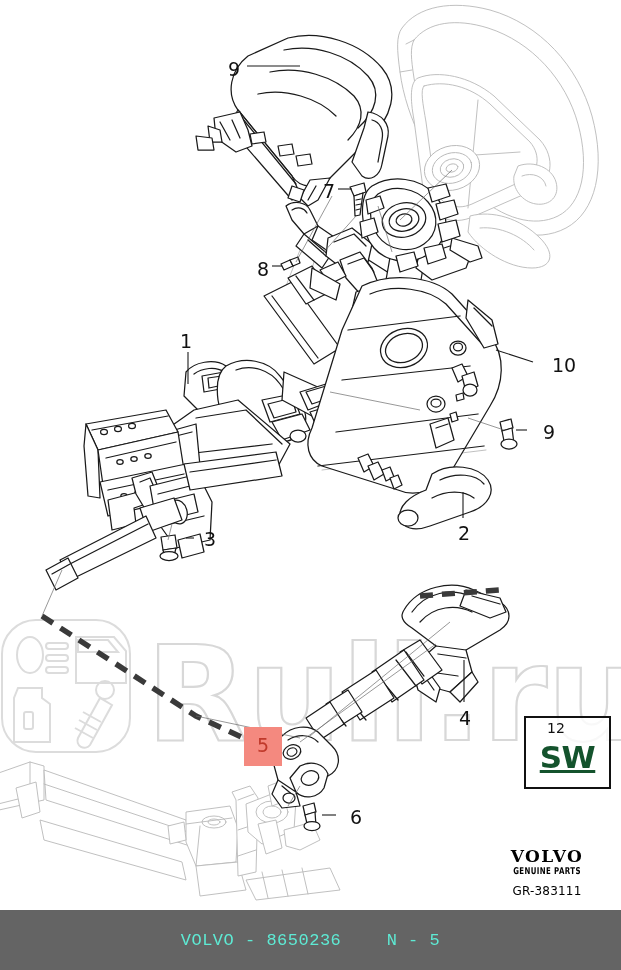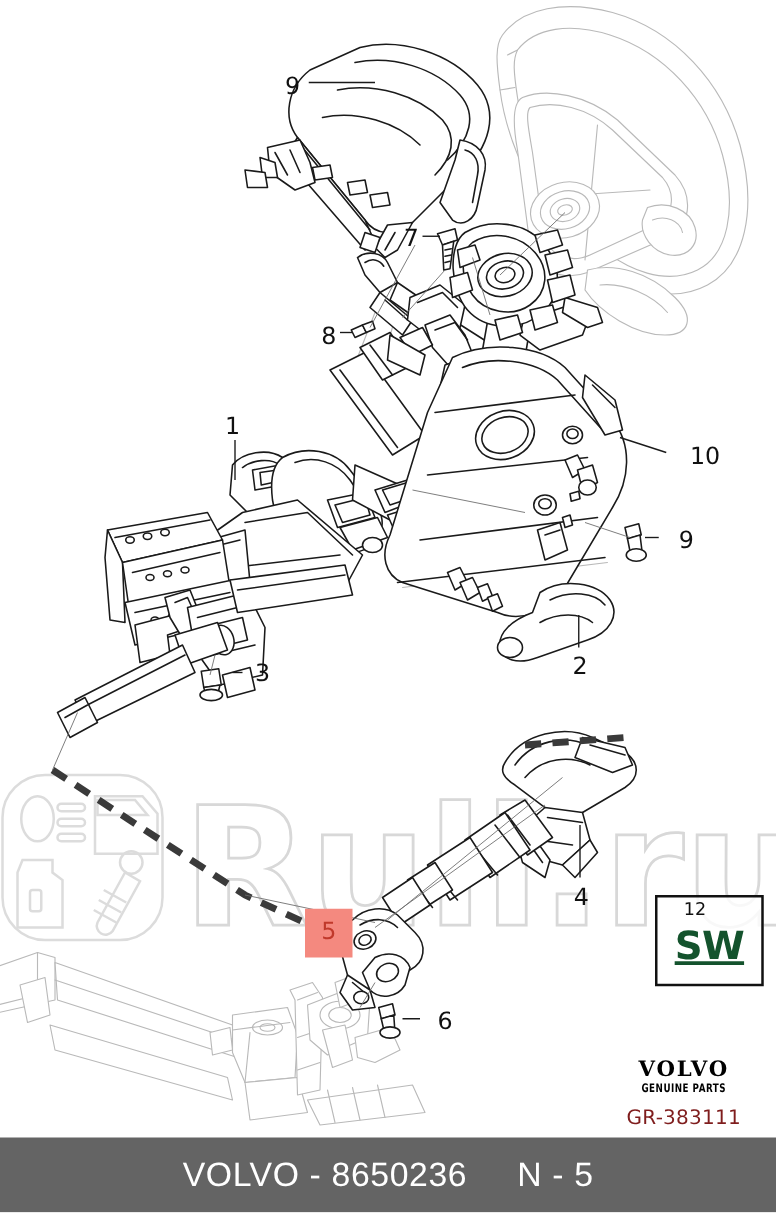--- a/index.html
+++ b/index.html
@@ -163,41 +163,41 @@
     font-family: "DejaVu Sans", sans-serif;
     font-size: 7px;
     font-weight: 700;
     letter-spacing: 0.4px;
     color: #000000;
     margin-top: 2px;
     transform: scaleY(1.35);
   }
   #brand-ref {
     font-family: "DejaVu Sans", sans-serif;
-    font-size: 16px;
-    color: #7f1d1d;
+    font-size: 12px;
+    color: #000000;
     margin-top: 9px;
     letter-spacing: 0.2px;
   }
   
   #footer-bar {
     position: absolute;
     left: 0; top: 910px;
     width: 621px;
     height: 60px;
     background: #646464;
     display: flex;
     align-items: center;
     justify-content: center;
     z-index: 6;
   }
   #footer-text {
-    color: #ffffff;
-    font-family: Liberation Sans, sans-serif;
-    font-size: 27px;
+    color: #5eead4;
+    font-family: Liberation Mono, monospace;
+    font-size: 17px;
     letter-spacing: 0.5px;
   }
   #footer-gap {
     display: inline-block;
     width: 24px;
   }
 </style>
 </head>
 <body>
 

